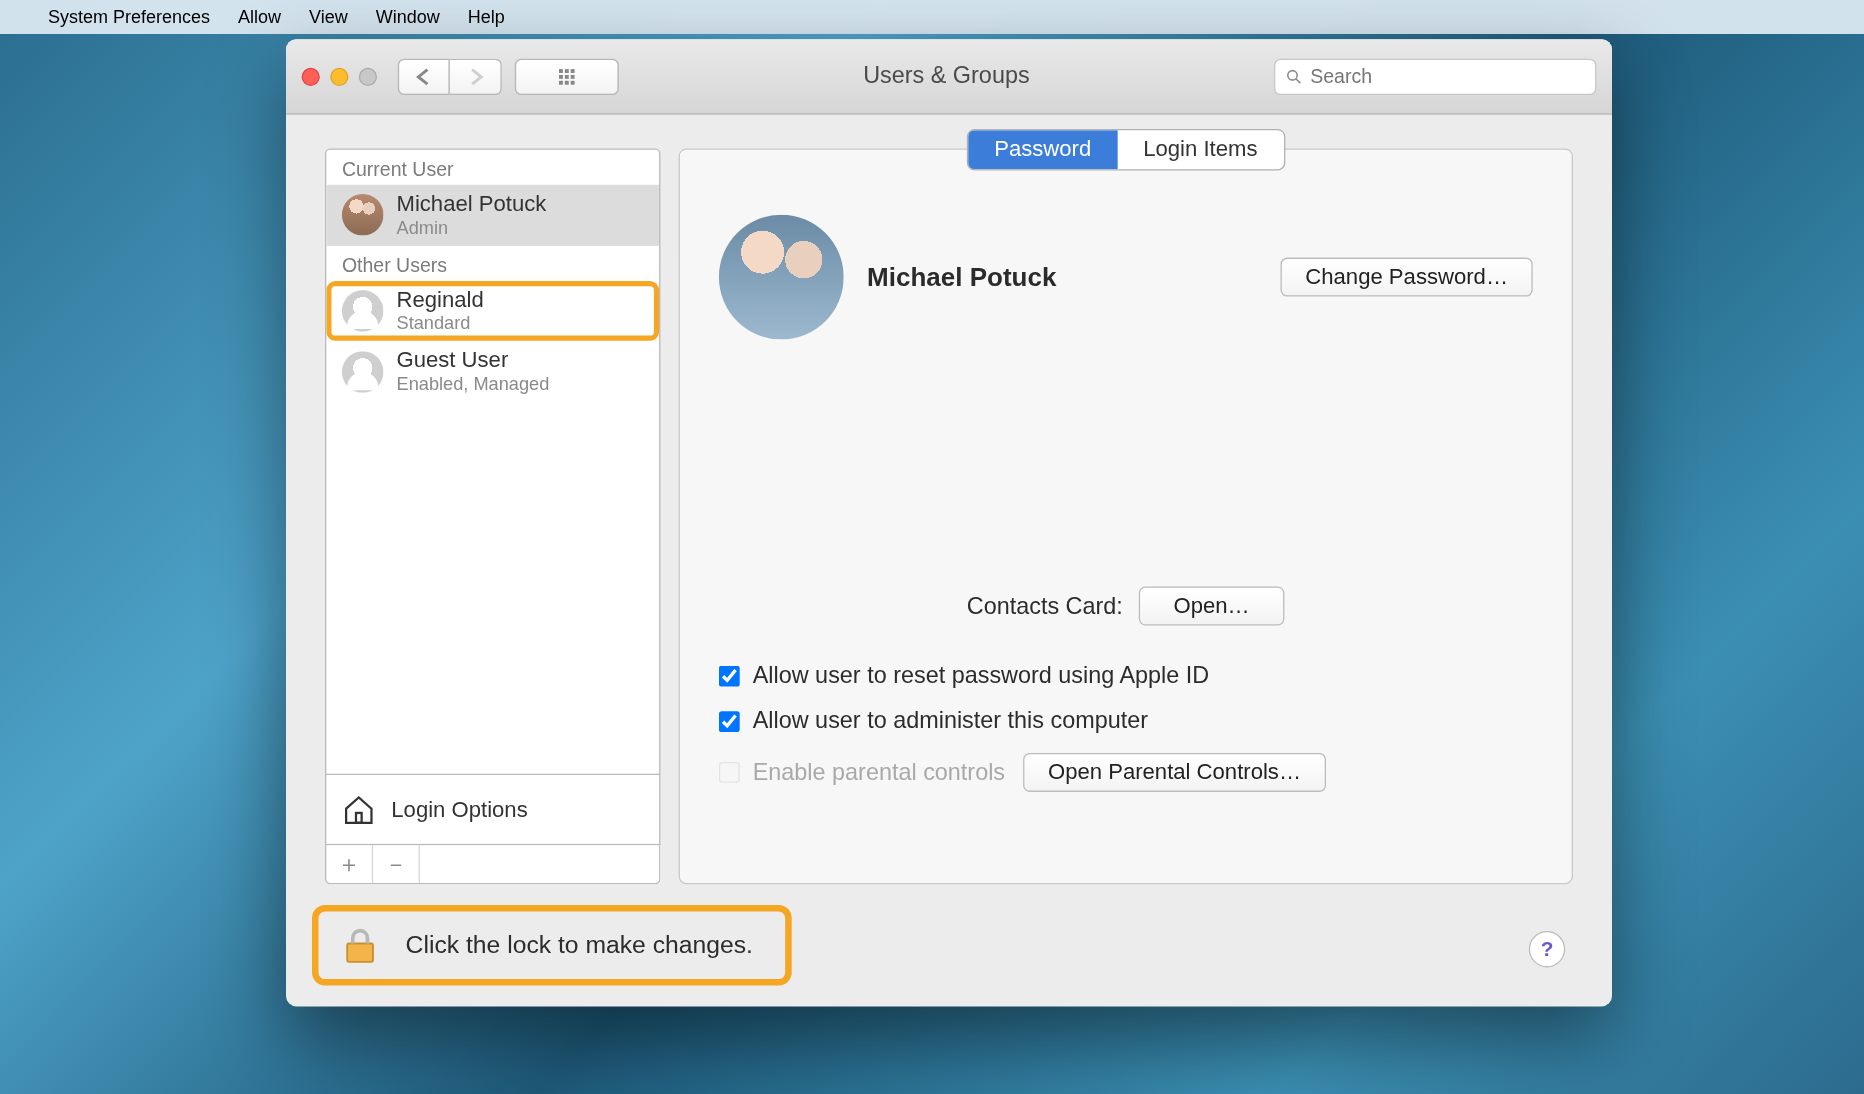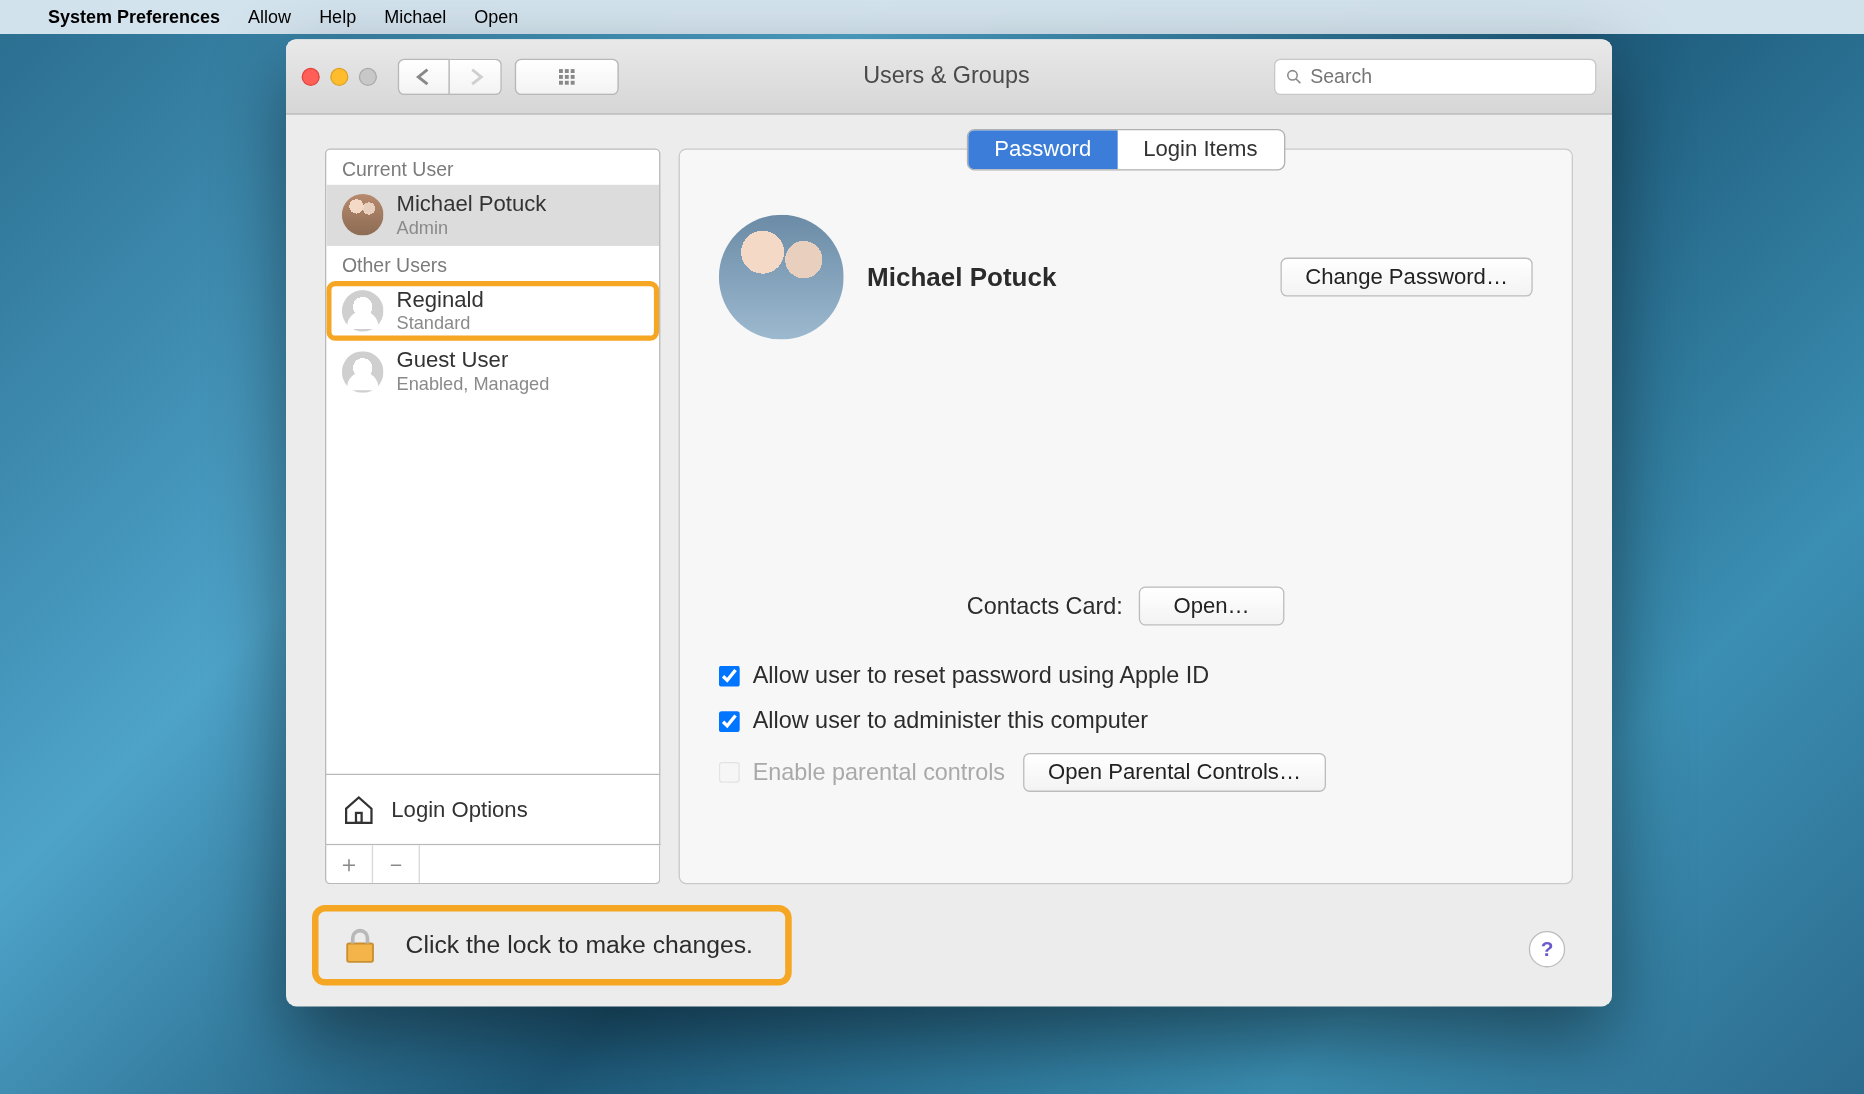--- a/index.html
+++ b/index.html
@@ -1,21 +1,21 @@
 <!DOCTYPE html>
 <html><head>
   <meta charset="utf-8">
   <style>
     * { margin:0; padding:0; box-sizing:border-box; font-family:-apple-system,"Helvetica Neue",Helvetica,Arial,sans-serif; }
     body { width:1864px; height:1094px; background:linear-gradient(135deg,#2a6d8f 0%,#4ea3c9 30%,#1e5a7a 55%,#3b8fb3 80%,#2c6b8e 100%); overflow:hidden; position:relative; }
 
     
     .menubar { height:34px; background:rgba(218,231,240,.96); display:flex; align-items:center; padding:0 20px; gap:28px; font-size:18px; color:#000; }
     .apple-logo { font-size:20px; }
-    .menubar .bold { font-weight:700; }
+    .menubar .bold { font-weight:400; }
     .menubar span { cursor:default; }
 
     
     .scale { position:absolute; top:34px; left:0; width:1432px; height:806px; transform-origin:top left; transform:scale(1.3); }
 
     
     .window { position:absolute; top:4px; left:220px; width:1020px; height:744px; background:#ececec; border-radius:8px; box-shadow:0 25px 60px rgba(0,0,0,.45); display:flex; flex-direction:column; overflow:hidden; }
 
     
     .toolbar { height:58px; background:linear-gradient(#e9e9e9,#d6d6d6); border-bottom:1px solid #b2b2b2; display:flex; align-items:center; padding:0 12px; gap:10px; }
@@ -82,23 +82,23 @@
     .locktext{font-size:19px;color:#2c2c2c;}
     .help{position:absolute;right:36px;bottom:30px;width:28px;height:28px;border:1px solid #bcbcbc;border-radius:50%;display:flex;align-items:center;justify-content:center;color:#6a5acd;font-weight:700;background:#fff;}
   </style>
 </head>
 <body>
 
 <div class="menubar">
   <span class="apple-logo"></span>
   <span class="bold">System Preferences</span>
   <span>Allow</span>
+  <span>View</span>
+  <span>Window</span>
   <span>Help</span>
-  <span>Michael</span>
-  <span>Open</span>
 </div>
 
 <div class="scale">
 <div class="window">
 
   <div class="toolbar">
     <div class="traffic">
       <div class="tl r"></div>
       <div class="tl y"></div>
       <div class="tl g"></div>

